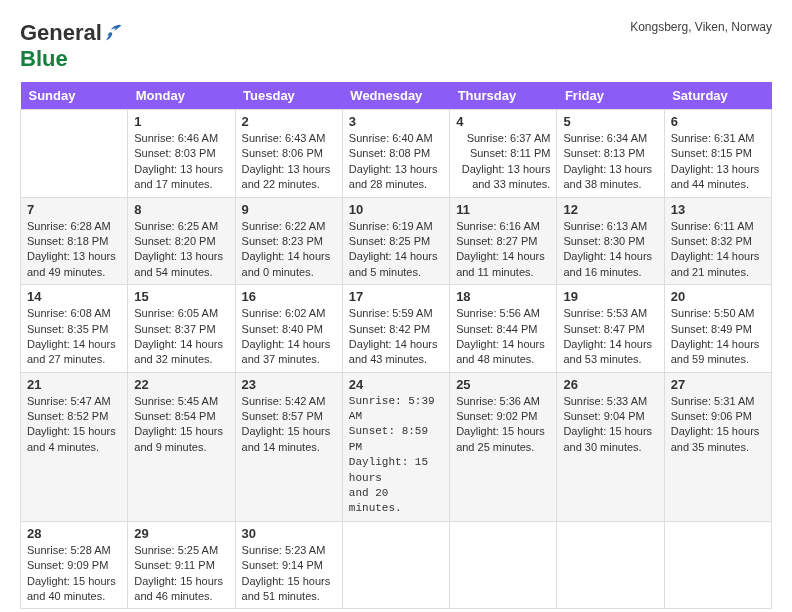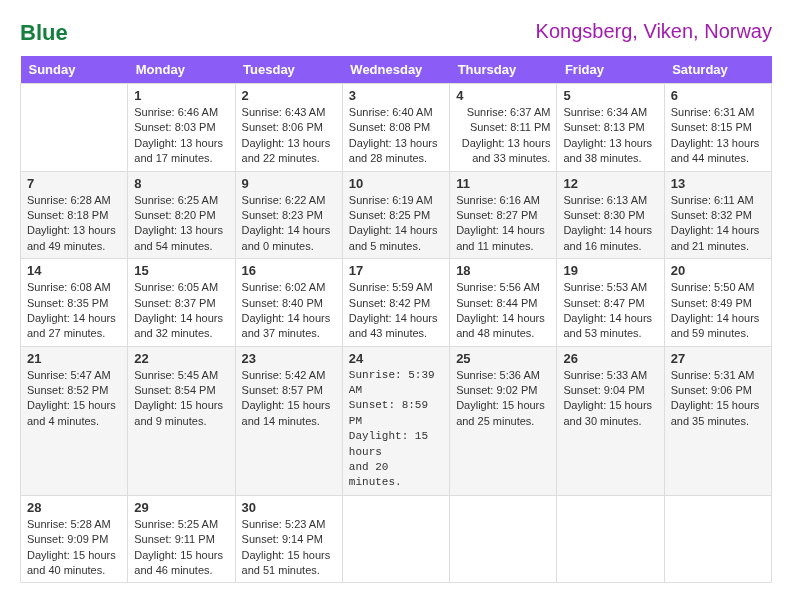--- a/index.html
+++ b/index.html
@@ -37,22 +37,22 @@
     }
     .title-section {
       text-align: right;
     }
     .month-title {
       font-size: 36px;
       font-weight: bold;
       color: #333;
     }
     .location {
-      font-size: 20px;
-      color: #a21caf;
+      font-size: 12px;
+      color: #404040;
     }
     .calendar {
       width: 100%;
       border-collapse: collapse;
     }
     .calendar th {
       background-color: #8b5cf6;
       color: #fff;
       text-align: left;
       padding: 6px 8px;
@@ -86,20 +86,26 @@
     }
     .empty-cell {
       background: #fff !important;
     }
   </style>
 </head>
 <body>
 
 <div class="header">
   <div class="logo">
+    <div class="logo-text">
+      <span class="logo-general">General</span>
+      <svg class="logo-icon" viewBox="0 0 24 24" fill="#2a6db5">
+        <path d="M21 3 L12 10 L14 6 L8 8 L12 4 L18 2 Z M10 12 C10 16 6 20 2 21 C4 19 5 16 6 14 L4 15 C5 12 8 10 10 12Z"></path>
+      </svg>
+    </div>
     <span style="font-size:22px; font-weight:bold; color:#15803d; margin-left:0;">Blue</span>
   </div>
   <div class="title-section">
     <div class="location">Kongsberg, Viken, Norway</div>
   </div>
 </div>
 
 <table class="calendar">
   <thead>
     <tr>

